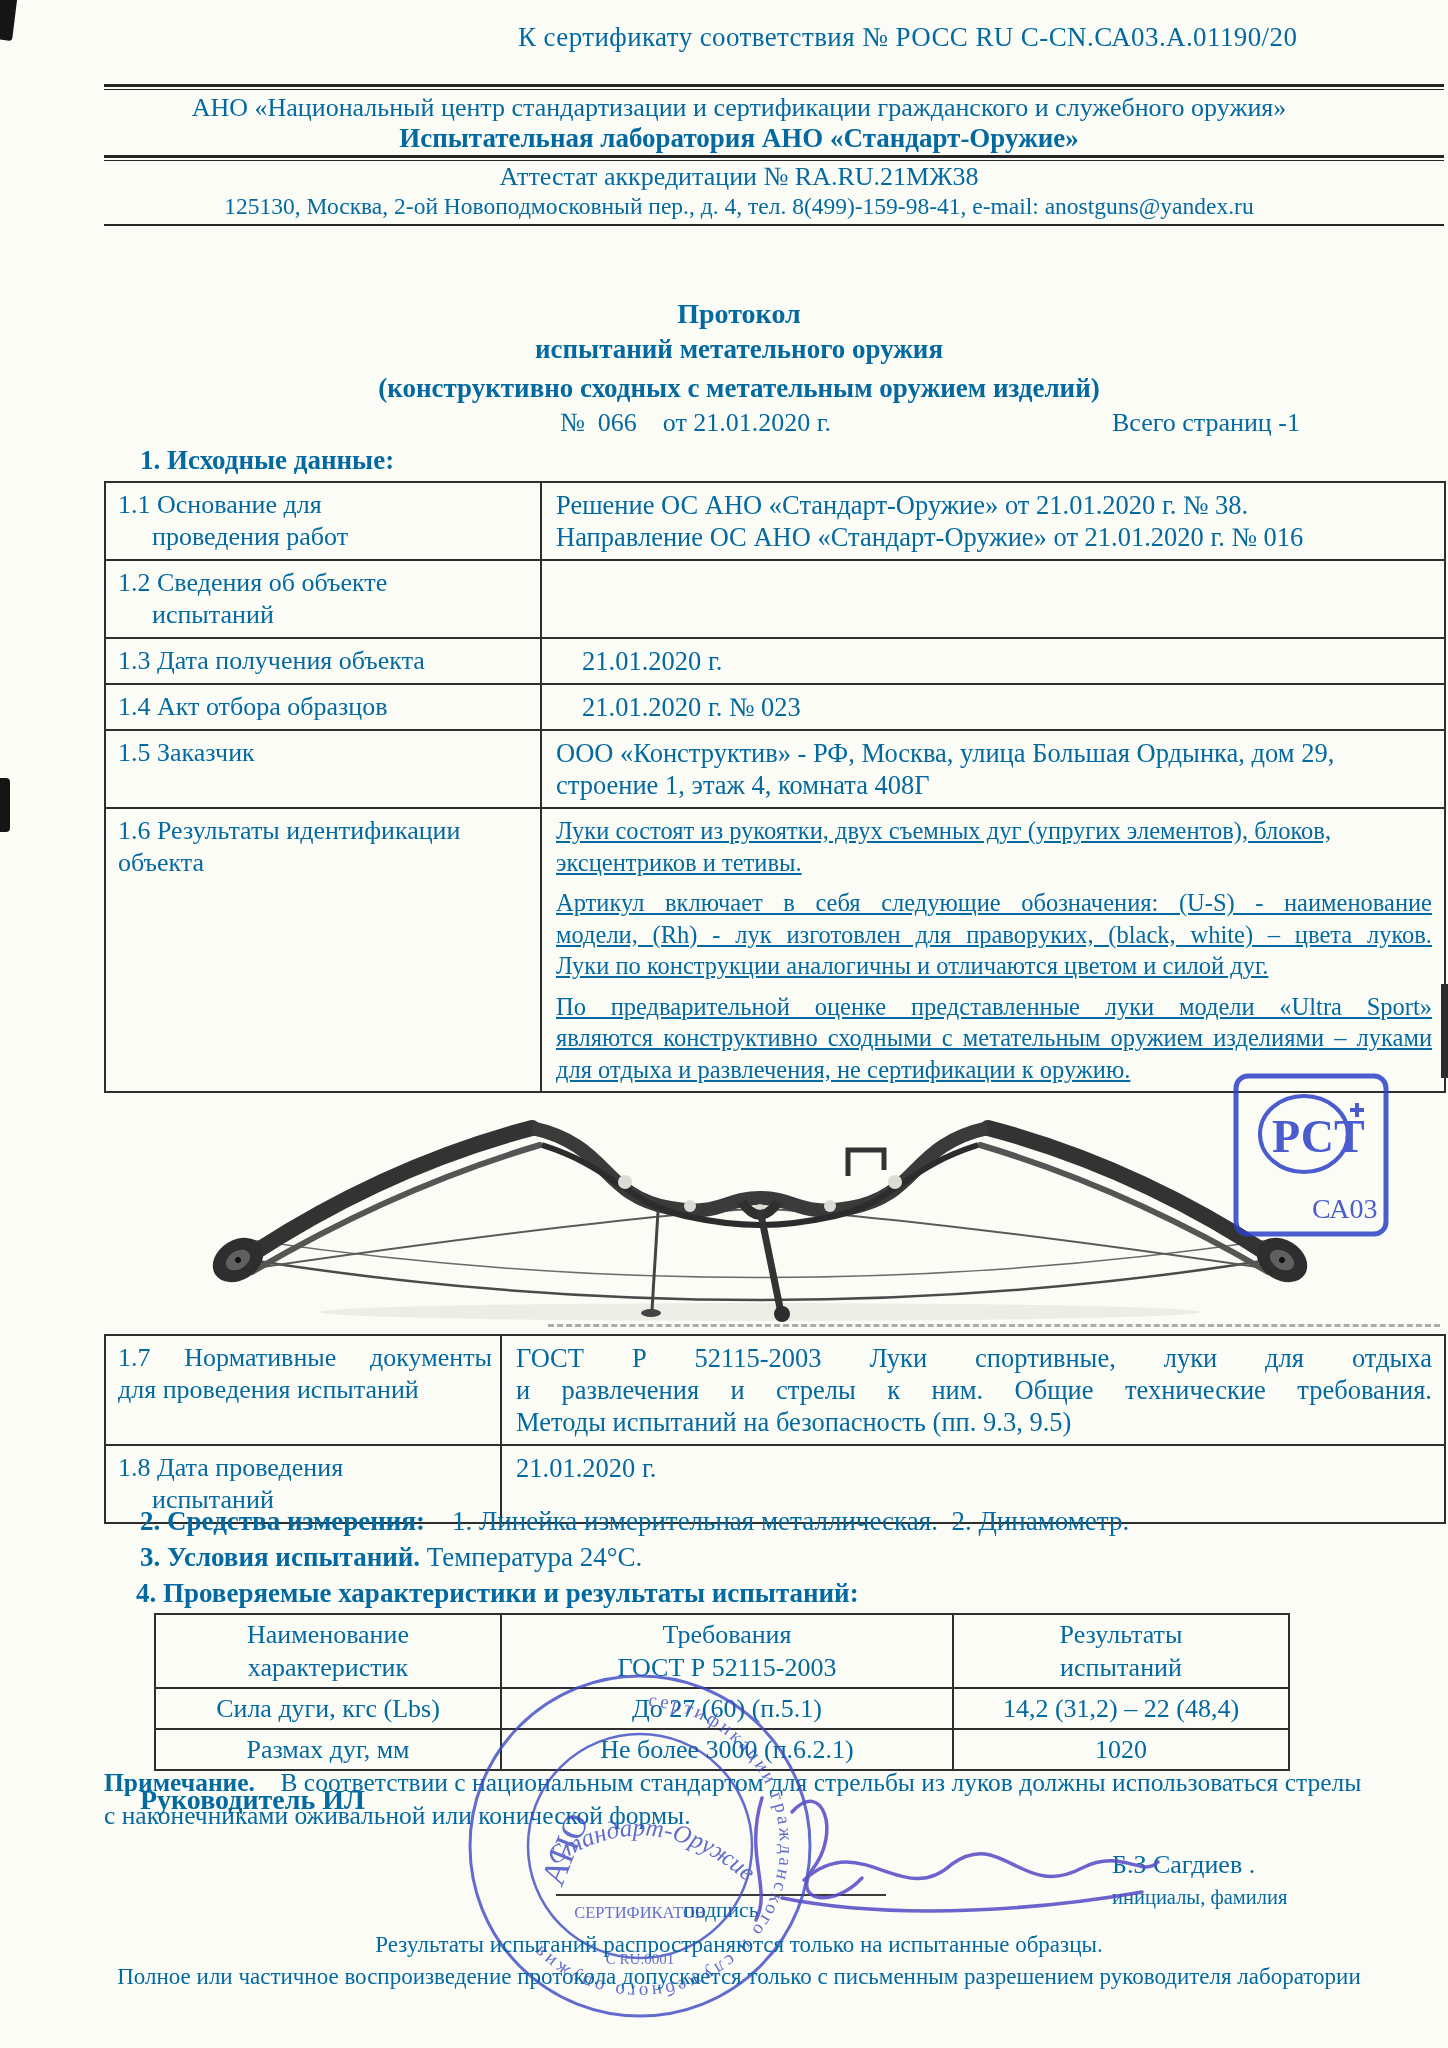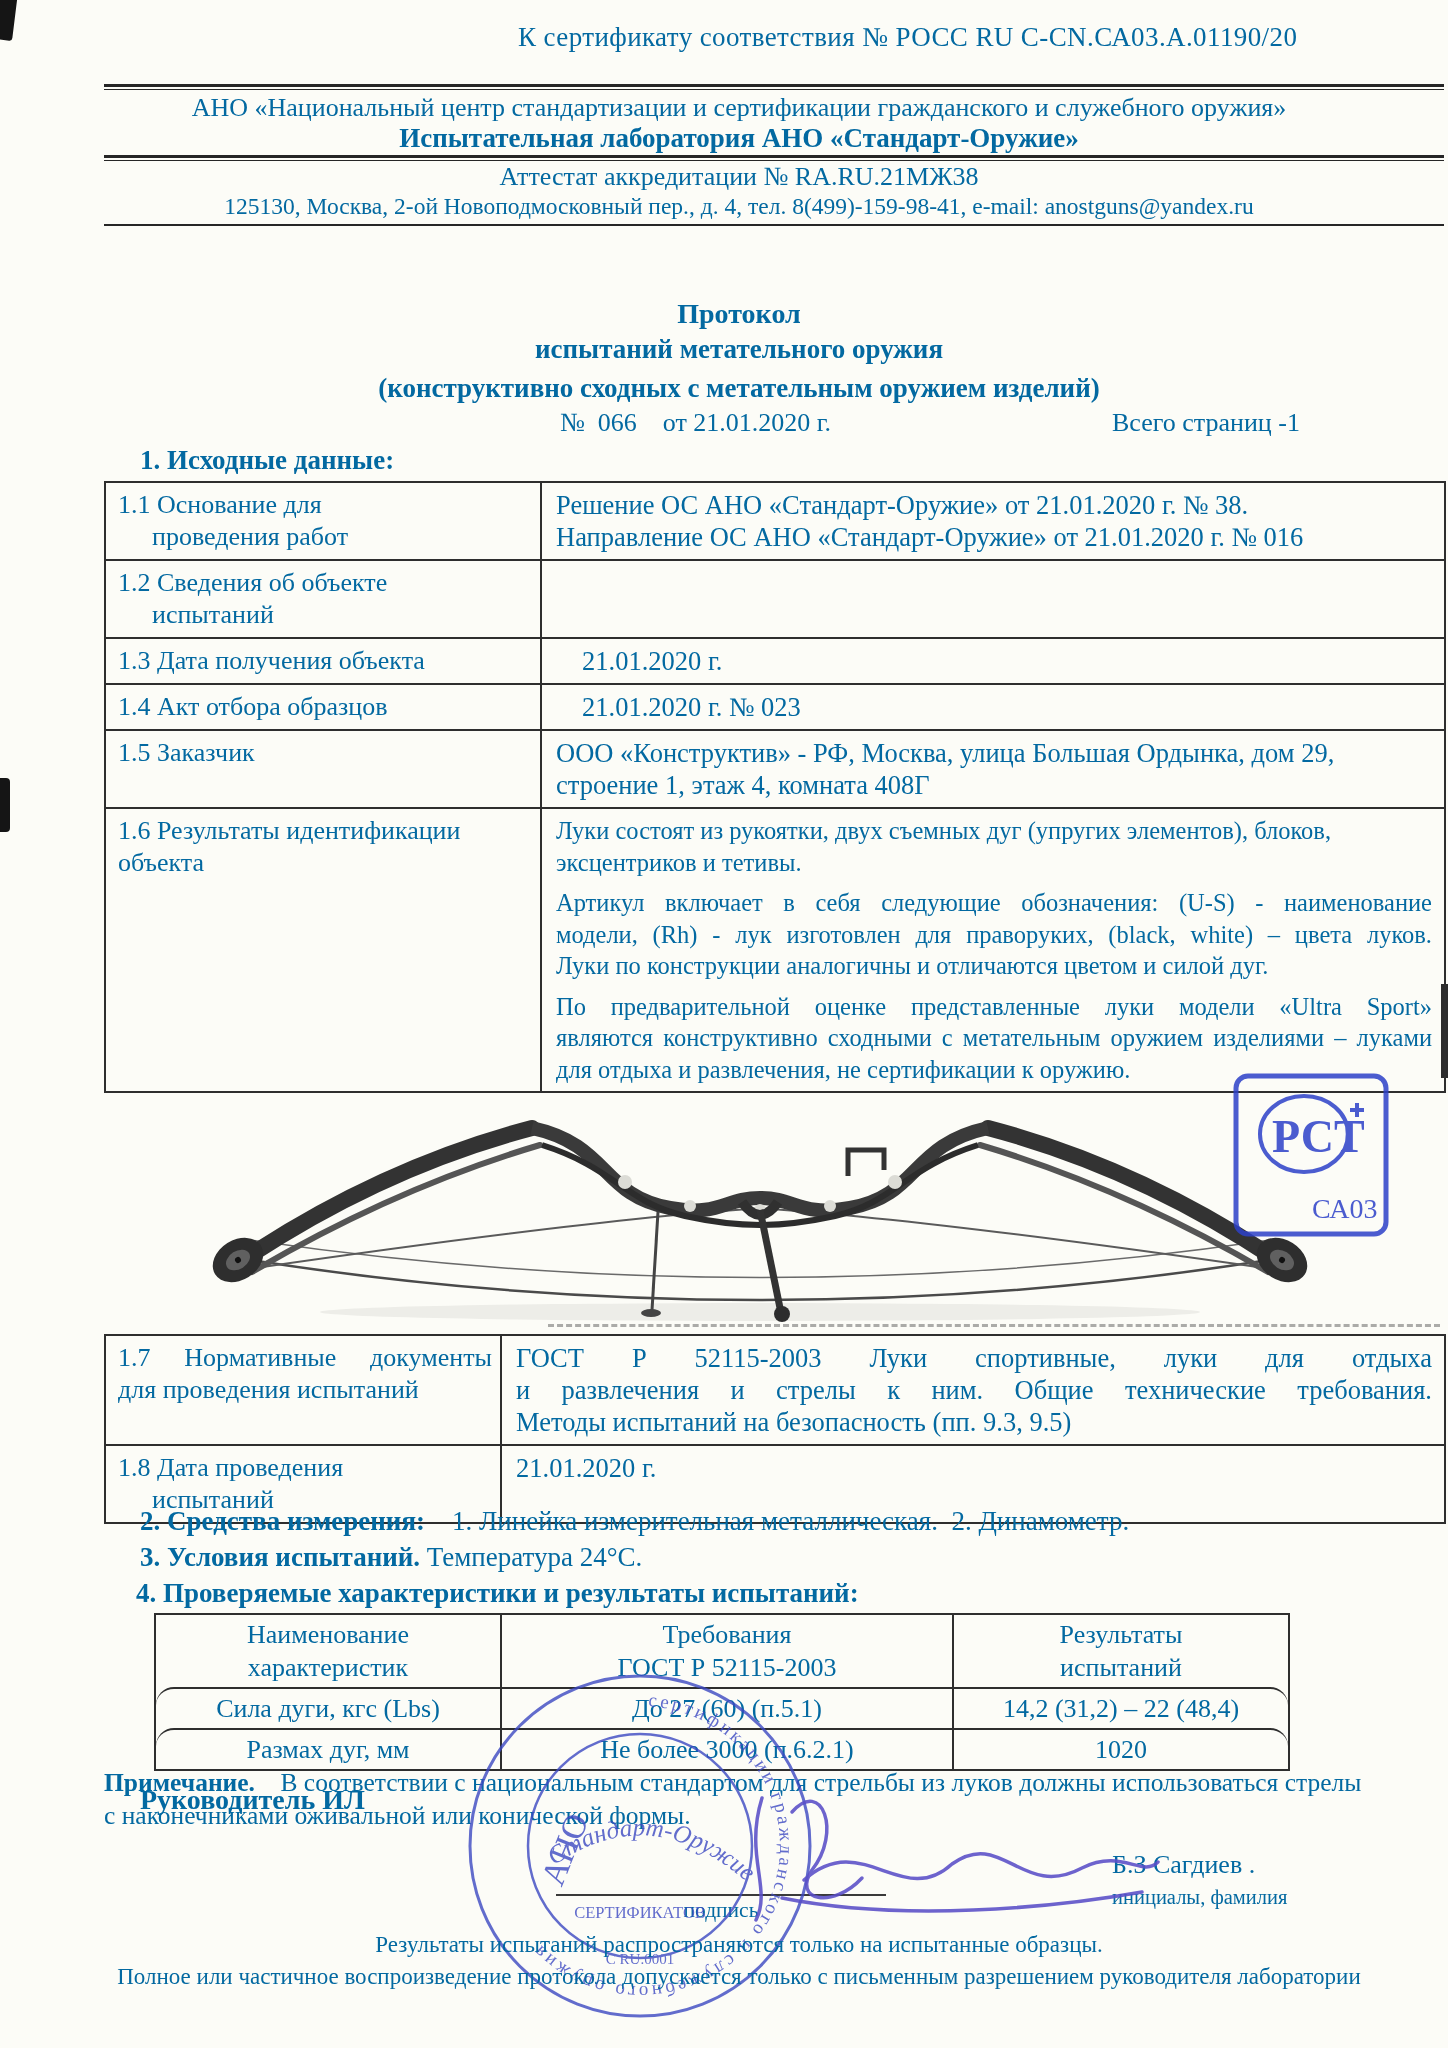--- a/index.html
+++ b/index.html
@@ -16,25 +16,25 @@
   .rule{position:absolute;left:104px;width:1340px;background:#262626;}
   
   .tbl{position:absolute;border:2px solid #2e2e2e;}
   .trow{display:flex;border-top:2px solid #2e2e2e;}
   .trow.first{border-top:none;}
   .tlabel{border-right:2px solid #2e2e2e;padding:6px 8px 6px 12px;font-size:26px;line-height:32px;flex-shrink:0;}
   .w414{width:414px;} .w374{width:374px;}
   .tvalue{flex:1;padding:6px 12px 6px 14px;font-size:26.5px;line-height:32px;}
   .ind{padding-left:34px;}
   .vind{padding-left:26px;}
-  .small-lines div{font-size:24.5px;line-height:31.5px;}
+  .small-lines div{font-size:24.5px;line-height:31.5px;text-decoration:underline;}
   .jl{text-align:justify;text-align-last:justify;}
   .pgap{margin-top:9px;}
   
-  .rrow{display:flex;border-top:2px solid #2e2e2e;text-align:center;border-radius:18px;}
+  .rrow{display:flex;border-top:2px solid #2e2e2e;text-align:center;}
   .rrow.first{border-top:none;}
   .rcell{padding:3px 4px;font-size:26px;line-height:33px;}
   .rc1{width:336px;} .rc2{width:442px;border-left:2px solid #2e2e2e;} .rc3{flex:1;border-left:2px solid #2e2e2e;}
   .hdr2{line-height:33px;}
   
   .sec{font-size:27px;line-height:32px;}
   .note-line{font-size:25.5px;line-height:33px;}
   
   .stamp{pointer-events:none;}
   

